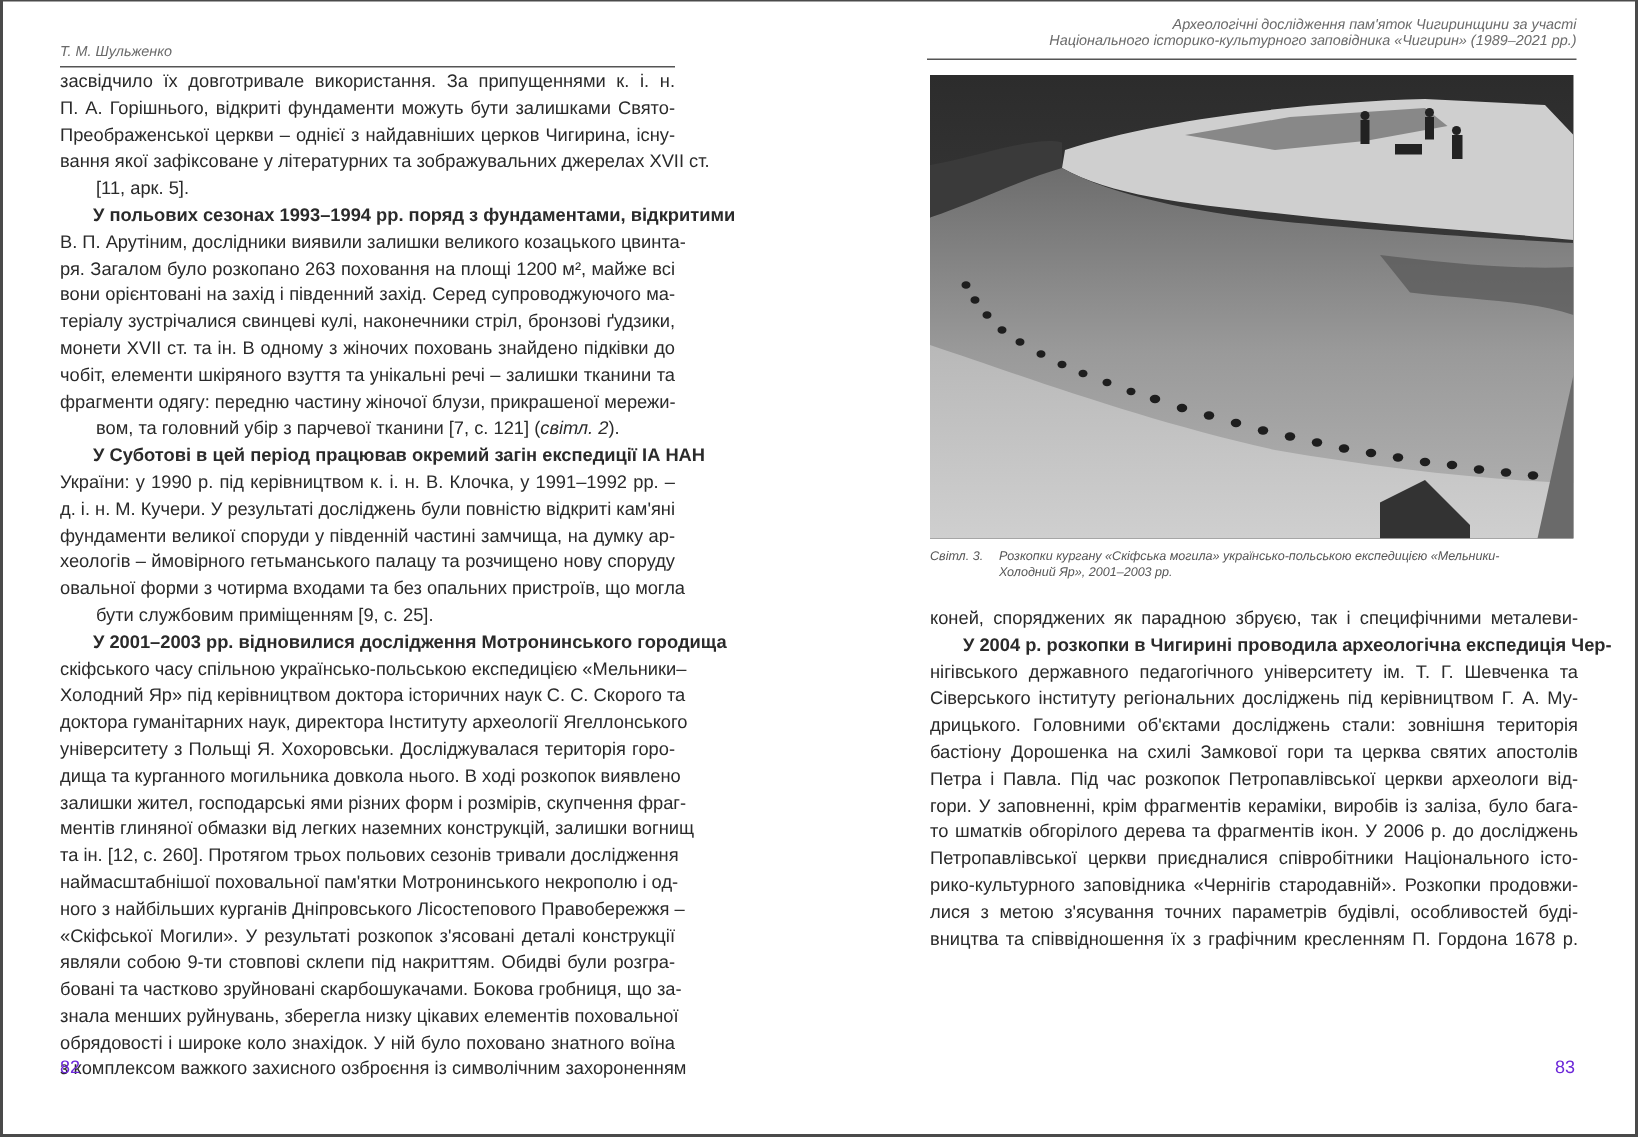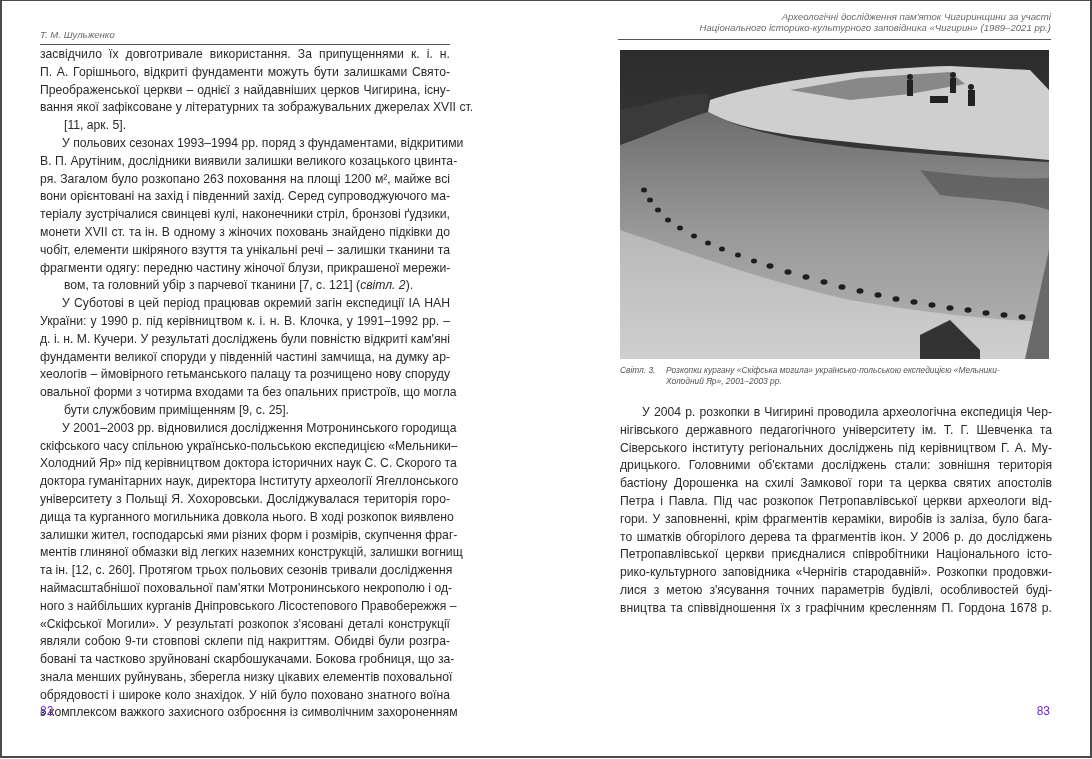--- a/index.html
+++ b/index.html
@@ -23,21 +23,21 @@
     .page-right .head-rule { left: 70px; top: 38px; width: 433px; }
 
     .body-text {
       position: absolute; font-family: "Liberation Sans", sans-serif;
       font-size: 12.2px; color: #2a2a2a; line-height: 17.8px; text-align: justify;
     }
     .page-left .body-text { left: 38px; top: 45px; width: 410px; }
     .page-right .body-text.cont { left: 72px; top: 403px; width: 432px; }
     .line { display: block; white-space: nowrap; text-align-last: justify; text-align: justify; }
     .line.last { text-align-last: left; padding-left: 24px; }
-    .line.indent { text-indent: 22px; }
+    .line.indent { text-indent: 22px; font-weight: bold; }
     .it { font-style: italic; }
 
     .photo {
       position: absolute; left: 72px; top: 49px; width: 429px; height: 309px;
       background: #555; overflow: hidden;
     }
     .photo svg { display: block; }
 
     .caption {
       position: absolute; left: 72px; top: 364px; width: 432px;
@@ -185,20 +185,21 @@
 
     <div class="caption">
       <span class="lbl">Світл. 3.</span>
       <span class="txt">
         <span style="display:block">Розкопки кургану «Скіфська могила» українсько-польською експедицією «Мельники-</span>
         <span style="display:block">Холодний Яр», 2001–2003 рр.</span>
       </span>
     </div>
 
     <div class="body-text cont" id="right-body">
+        <span class="line">коней, споряджених як парадною збруєю, так і специфічними металеви-</span>
         <span class="line indent">У 2004 р. розкопки в Чигирині проводила археологічна експедиція Чер-</span>
         <span class="line">нігівського державного педагогічного університету ім. Т. Г. Шевченка та</span>
         <span class="line">Сіверського інституту регіональних досліджень під керівництвом Г. А. Му-</span>
         <span class="line">дрицького. Головними об'єктами досліджень стали: зовнішня територія</span>
         <span class="line">бастіону Дорошенка на схилі Замкової гори та церква святих апостолів</span>
         <span class="line">Петра і Павла. Під час розкопок Петропавлівської церкви археологи від-</span>
         <span class="line">гори. У заповненні, крім фрагментів кераміки, виробів із заліза, було бага-</span>
         <span class="line">то шматків обгорілого дерева та фрагментів ікон. У 2006 р. до досліджень</span>
         <span class="line">Петропавлівської церкви приєдналися співробітники Національного істо-</span>
         <span class="line">рико-культурного заповідника «Чернігів стародавній». Розкопки продовжи-</span>

